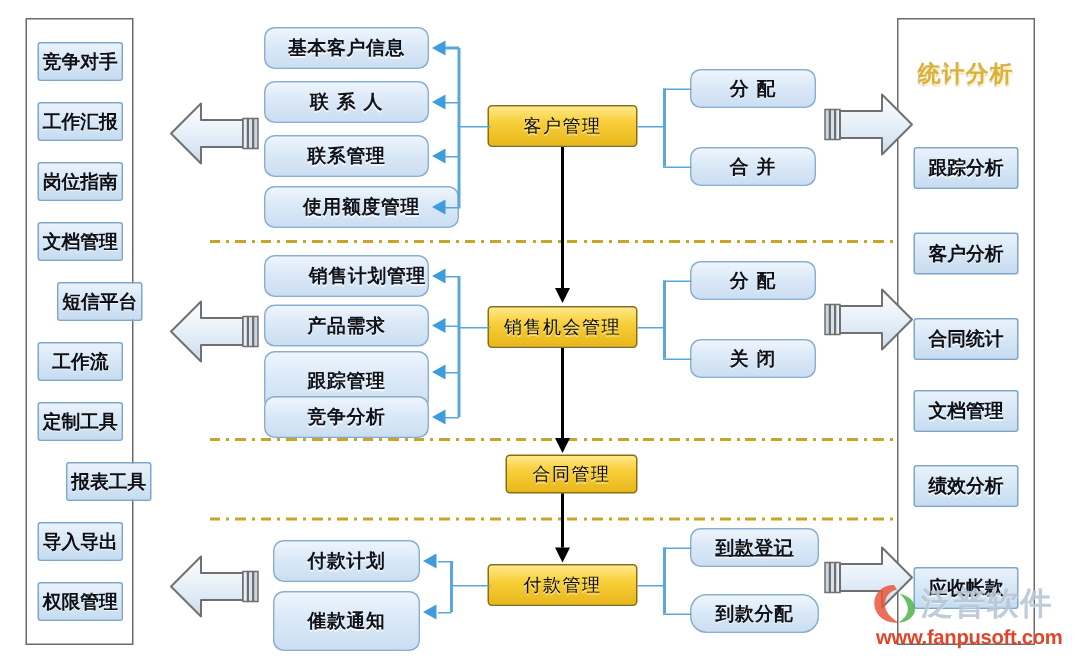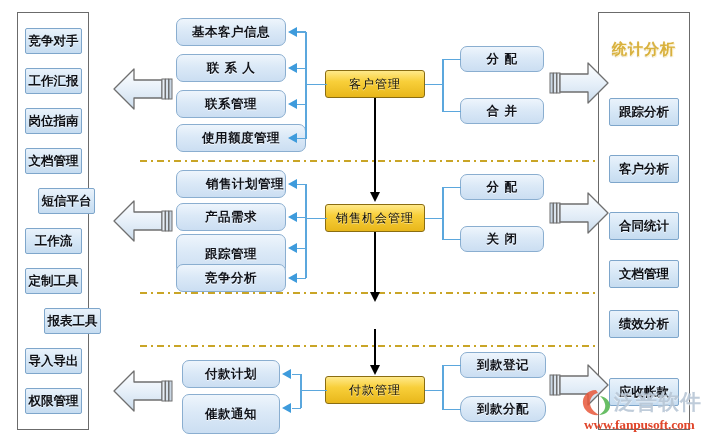--- a/index.html
+++ b/index.html
@@ -69,21 +69,21 @@
   
   .barrow{position:absolute;}
   .barrow svg{display:block;}
 
   
   #watermark{position:absolute;left:578px;top:386px;width:140px;height:55px;pointer-events:none;}
   #wm-logo{position:absolute;left:2px;top:2px;width:34px;height:30px;}
   #wm-text{position:absolute;left:36px;top:2px;font-size:21px;font-weight:bold;color:#b9c7d6;
            text-shadow:0 1px 0 rgba(255,255,255,.6);letter-spacing:1px;opacity:.9;}
   #wm-url{position:absolute;left:6px;top:31px;font-size:13.5px;font-weight:bold;color:#e0452a;
-          font-family:Liberation Serif, serif;letter-spacing:-0.2px;text-align:center;}
+          font-family:Liberation Sans, sans-serif;letter-spacing:-0.2px;text-align:center;}
 </style>
 </head>
 <body>
 
 <div id="root">
 
   <div class="panel" id="left-panel"></div>
 
   <div class="sqbox" style="left:25px;top:28px;width:57px;height:26px;">
       <span>竞争对手</span>
@@ -215,33 +215,36 @@
   <div class="cl clh" style="left:296px;top:247.5px;width:10px;"></div>
   <div class="ahl" style="left:288px;top:243px;"></div>
   <div class="cl clh" style="left:296px;top:277.5px;width:10px;"></div>
   <div class="ahl" style="left:288px;top:273px;"></div>
 
   <div class="cl clh" style="left:425px;top:217.5px;width:18px;"></div>
   <div class="cl clv" style="left:442px;top:187px;height:52px;"></div>
   <div class="cl clh" style="left:442px;top:186.5px;width:19px;"></div>
   <div class="cl clh" style="left:442px;top:238.5px;width:19px;"></div>
 
+  <div class="ybox" style="left:337px;top:303px;width:88px;height:26px;">
+      <span>合同管理</span>
+    </div>
 
   <div class="bbox" style="left:182px;top:360px;width:98px;height:28px;">
       <span>付款计划</span>
     </div>
   <div class="bbox" style="left:182px;top:394px;width:98px;height:40px;">
       <span>催款通知</span>
     </div>
 
   <div class="ybox" style="left:325px;top:376px;width:100px;height:28px;">
       <span>付款管理</span>
     </div>
 
-  <div class="bbox" style="left:460px;top:352px;width:86px;height:26px;">
+  <div class="bbox" style="left:460px;top:352px;width:86px;height:26px;text-decoration:underline;">
       <span>到款登记</span>
     </div>
   <div class="bbox" style="left:460px;top:396px;width:86px;height:26px;border-radius:11px;">
       <span>到款分配</span>
     </div>
 
   <div class="cl clh" style="left:300px;top:389.5px;width:27px;"></div>
   <div class="cl clv" style="left:300px;top:374px;height:34px;"></div>
   <div class="cl clh" style="left:292px;top:373.5px;width:9px;"></div>
   <div class="ahl" style="left:282px;top:369px;"></div>

